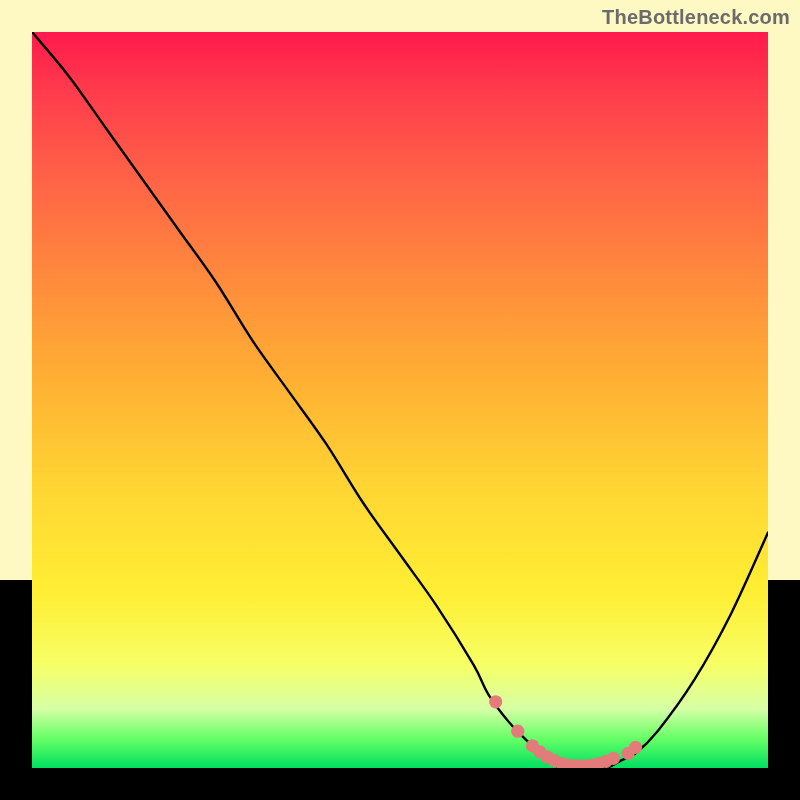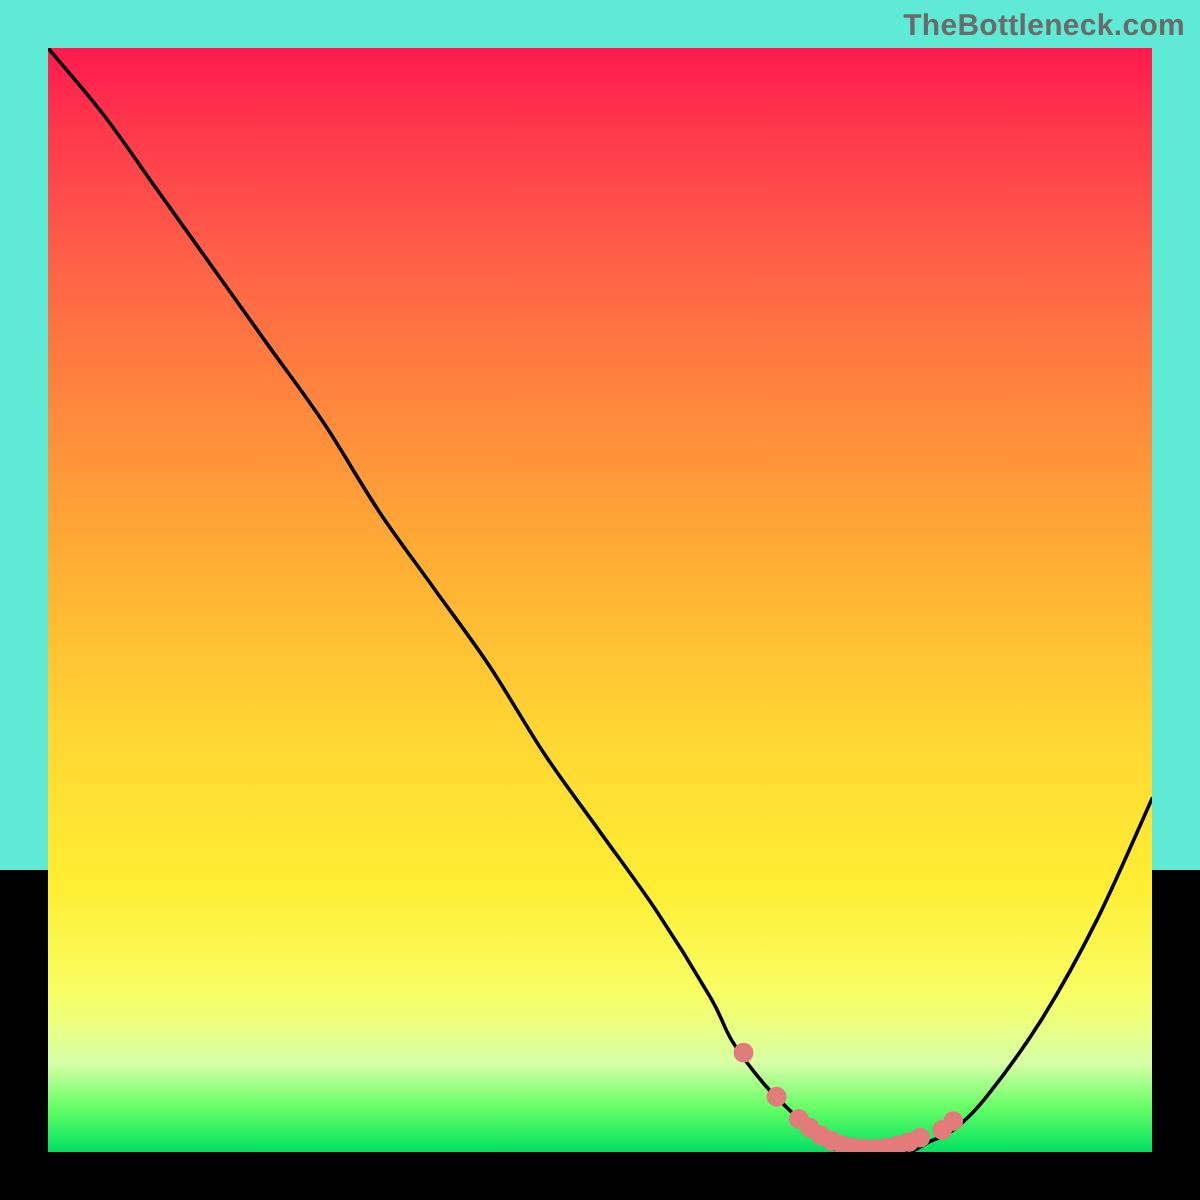--- a/index.html
+++ b/index.html
@@ -10,21 +10,21 @@
     background: #000;
     overflow: hidden;
     font-family: Arial, Helvetica, sans-serif;
   }
   .chart-frame {
     position: absolute;
     left: 0;
     top: 0;
     width: 800px;
     height: 580px;
-    background: #5eead4;
+    background: #fef9c3;
   }
   .plot-area {
     position: absolute;
     left: 32px;
     top: 32px;
     width: 736px;
     height: 736px;
     background: linear-gradient(
       to bottom,
       #ff1a4d 0%,

